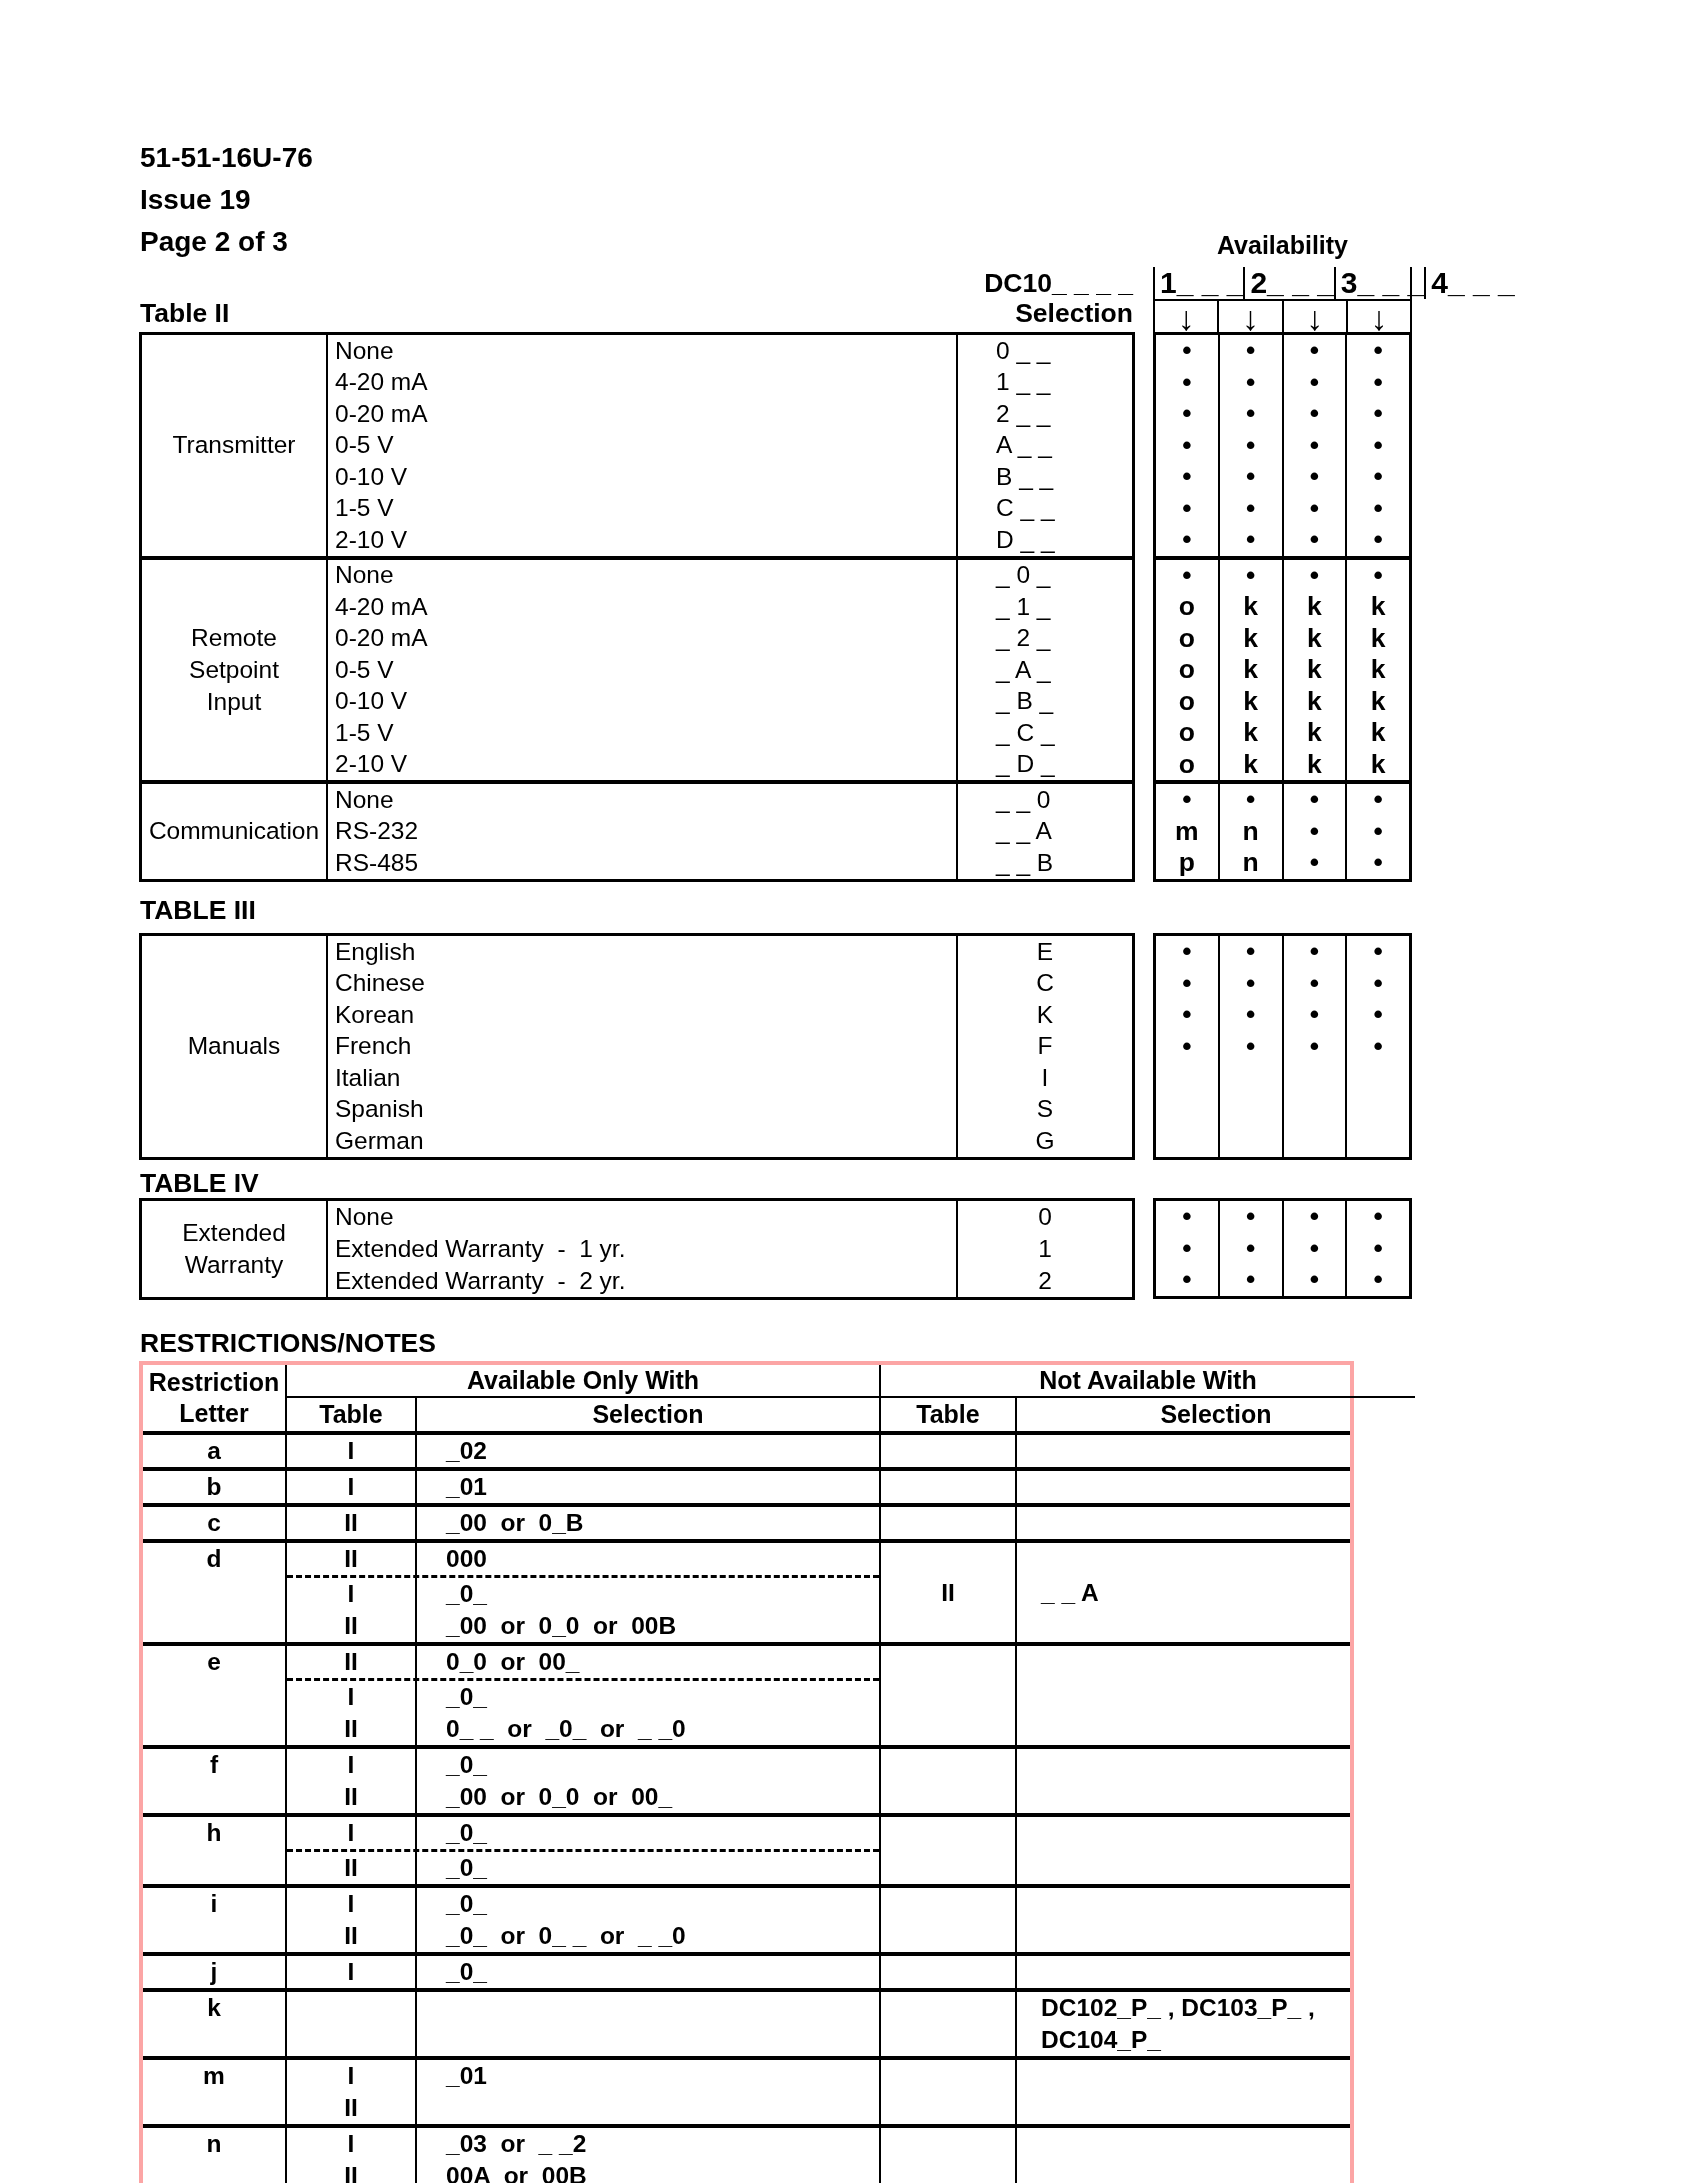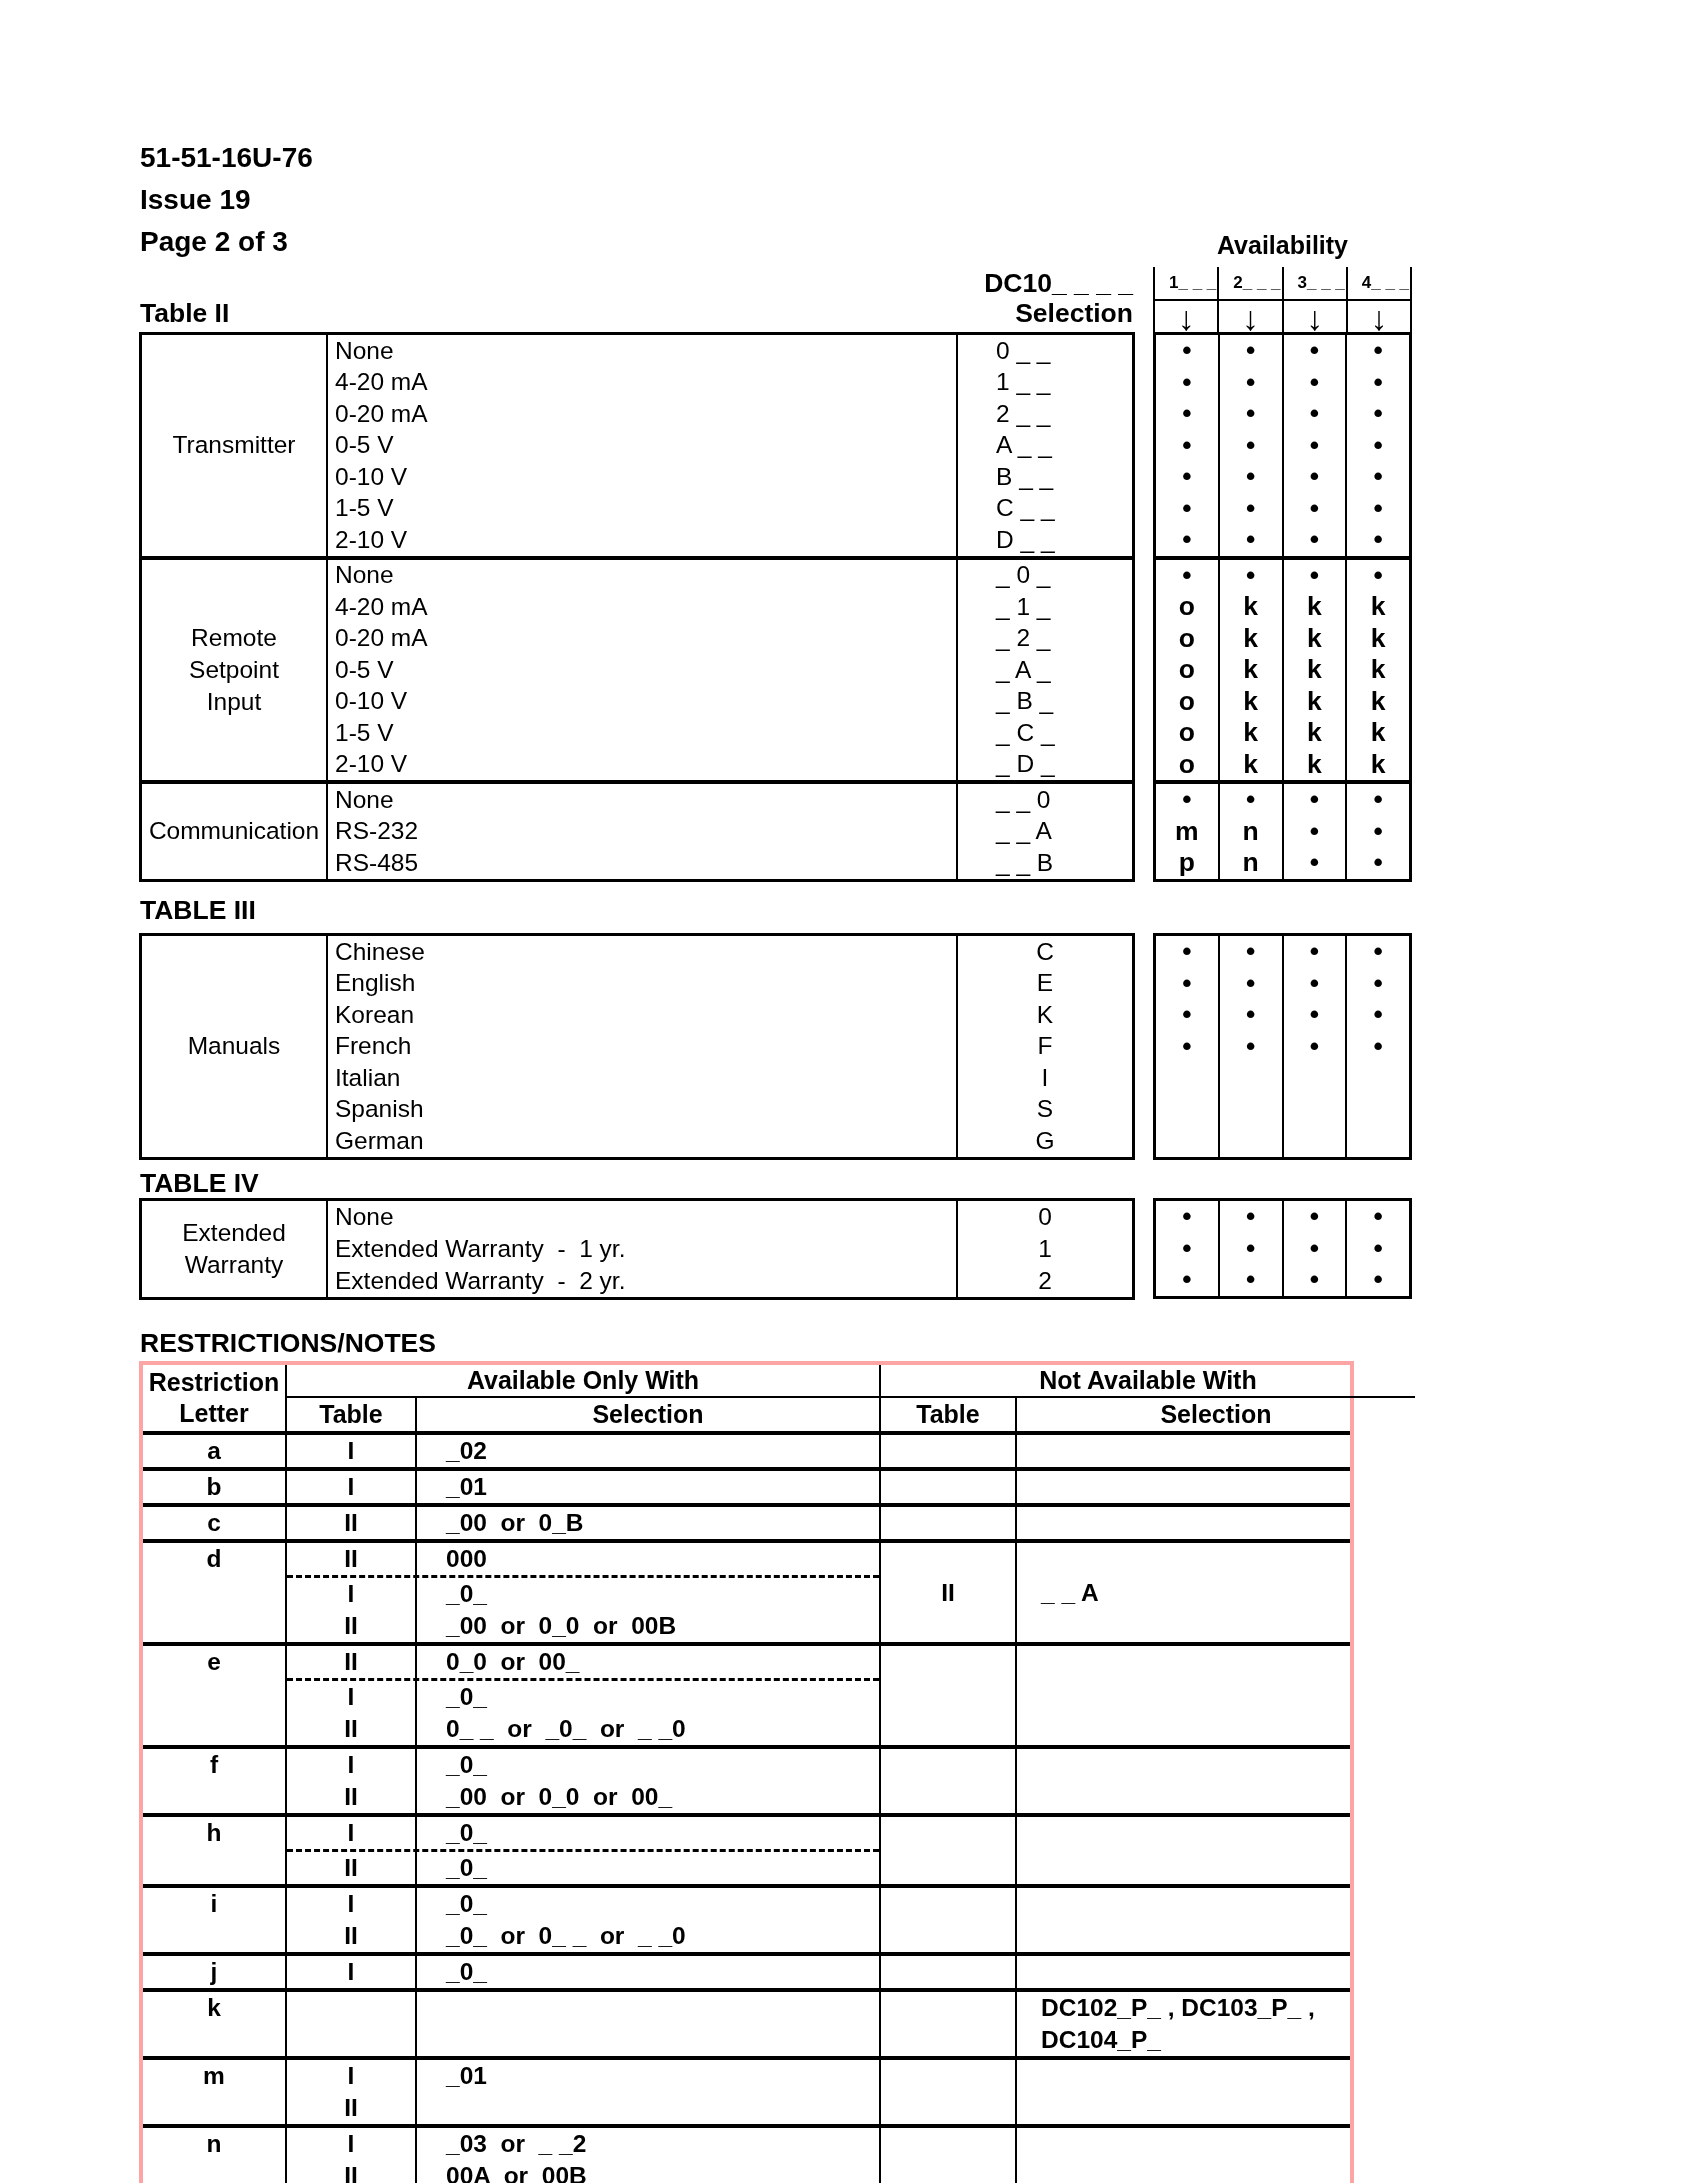--- a/index.html
+++ b/index.html
@@ -9,21 +9,21 @@
   i { font-style:normal; }
 
   
   .doc-header { position:absolute; left:140px; top:98px; font-size:28px; font-weight:bold; line-height:42px; }
 
   
   .avail-label { position:absolute; left:1153px; top:192px; width:259px; text-align:center; font-size:25px; font-weight:bold; }
   .dc10 { position:absolute; left:847px; top:228px; width:286px; height:32px; line-height:32px; text-align:right; font-size:26.5px; font-weight:bold; white-space:pre; }
   .cluster { position:absolute; left:1153px; top:228px; width:259px; height:65px; border-left:2.6px solid #000; border-right:2.6px solid #000; display:flex; flex-direction:column; }
   .cl-nums { display:flex; height:32px; }
-  .cl-cell { flex:1; border-right:2.6px solid #000; font-size:17px; font-weight:bold; line-height:32px; padding-left:14px; white-space:pre; }
+  .cl-cell { flex:1; border-right:2.6px solid #000; font-size:30px; font-weight:bold; line-height:32px; padding-left:5px; white-space:pre; }
   .cl-cell:last-child { border-right:none; }
   .cl-arrows { display:flex; flex:1; border-top:2.6px solid #000; }
   .cl-acell { flex:1; border-right:2.6px solid #000; display:flex; align-items:center; justify-content:center; font-size:34px; line-height:1; }
   .cl-acell:last-child { border-right:none; }
 
   .title { position:absolute; font-size:26.5px; font-weight:bold; }
   .t2title { left:140px; top:259px; }
   .seltitle { left:913px; top:259px; width:220px; text-align:right; }
   .t3title { left:140px; top:856px; }
   .t4title { left:140px; top:1129px; }
@@ -304,26 +304,26 @@
     </div>
   </div>
 
   <div class="title t3title">TABLE III</div>
 
   <div class="mtable center-sel" style="top:894px">
     <section class="sec">
       <div class="cat">Manuals</div>
       <div class="secrows">
         <div class="row">
+            <i class="desc">English</i>
+            <i class="sel">E</i>
+          </div>
+        <div class="row">
             <i class="desc">Chinese</i>
             <i class="sel">C</i>
-          </div>
-        <div class="row">
-            <i class="desc">English</i>
-            <i class="sel">E</i>
           </div>
         <div class="row">
             <i class="desc">Korean</i>
             <i class="sel">K</i>
           </div>
         <div class="row">
             <i class="desc">French</i>
             <i class="sel">F</i>
           </div>
         <div class="row">

